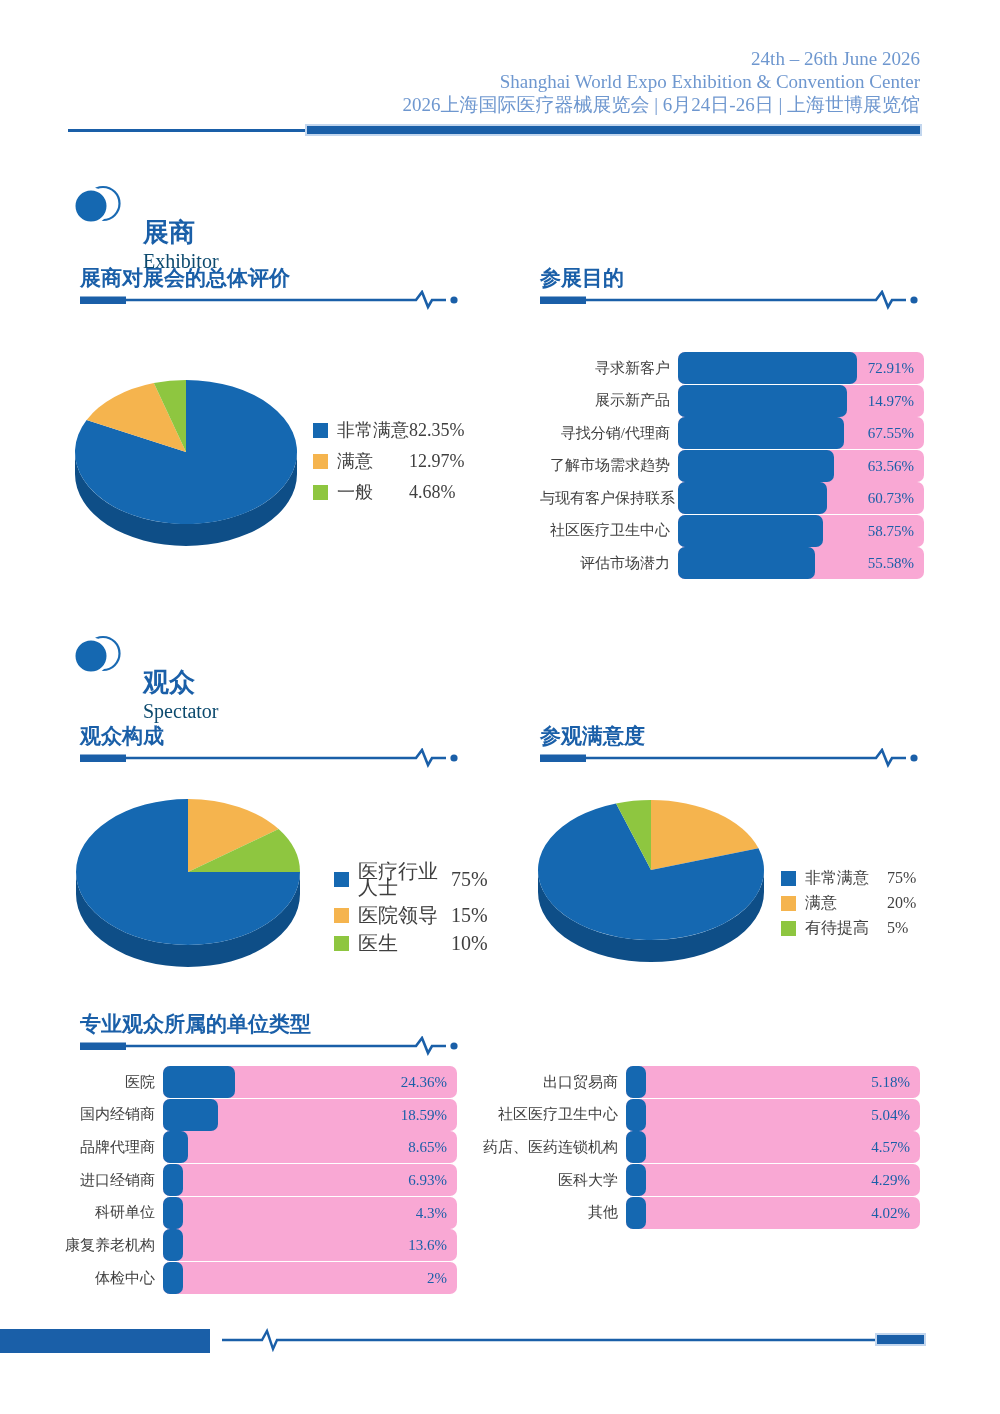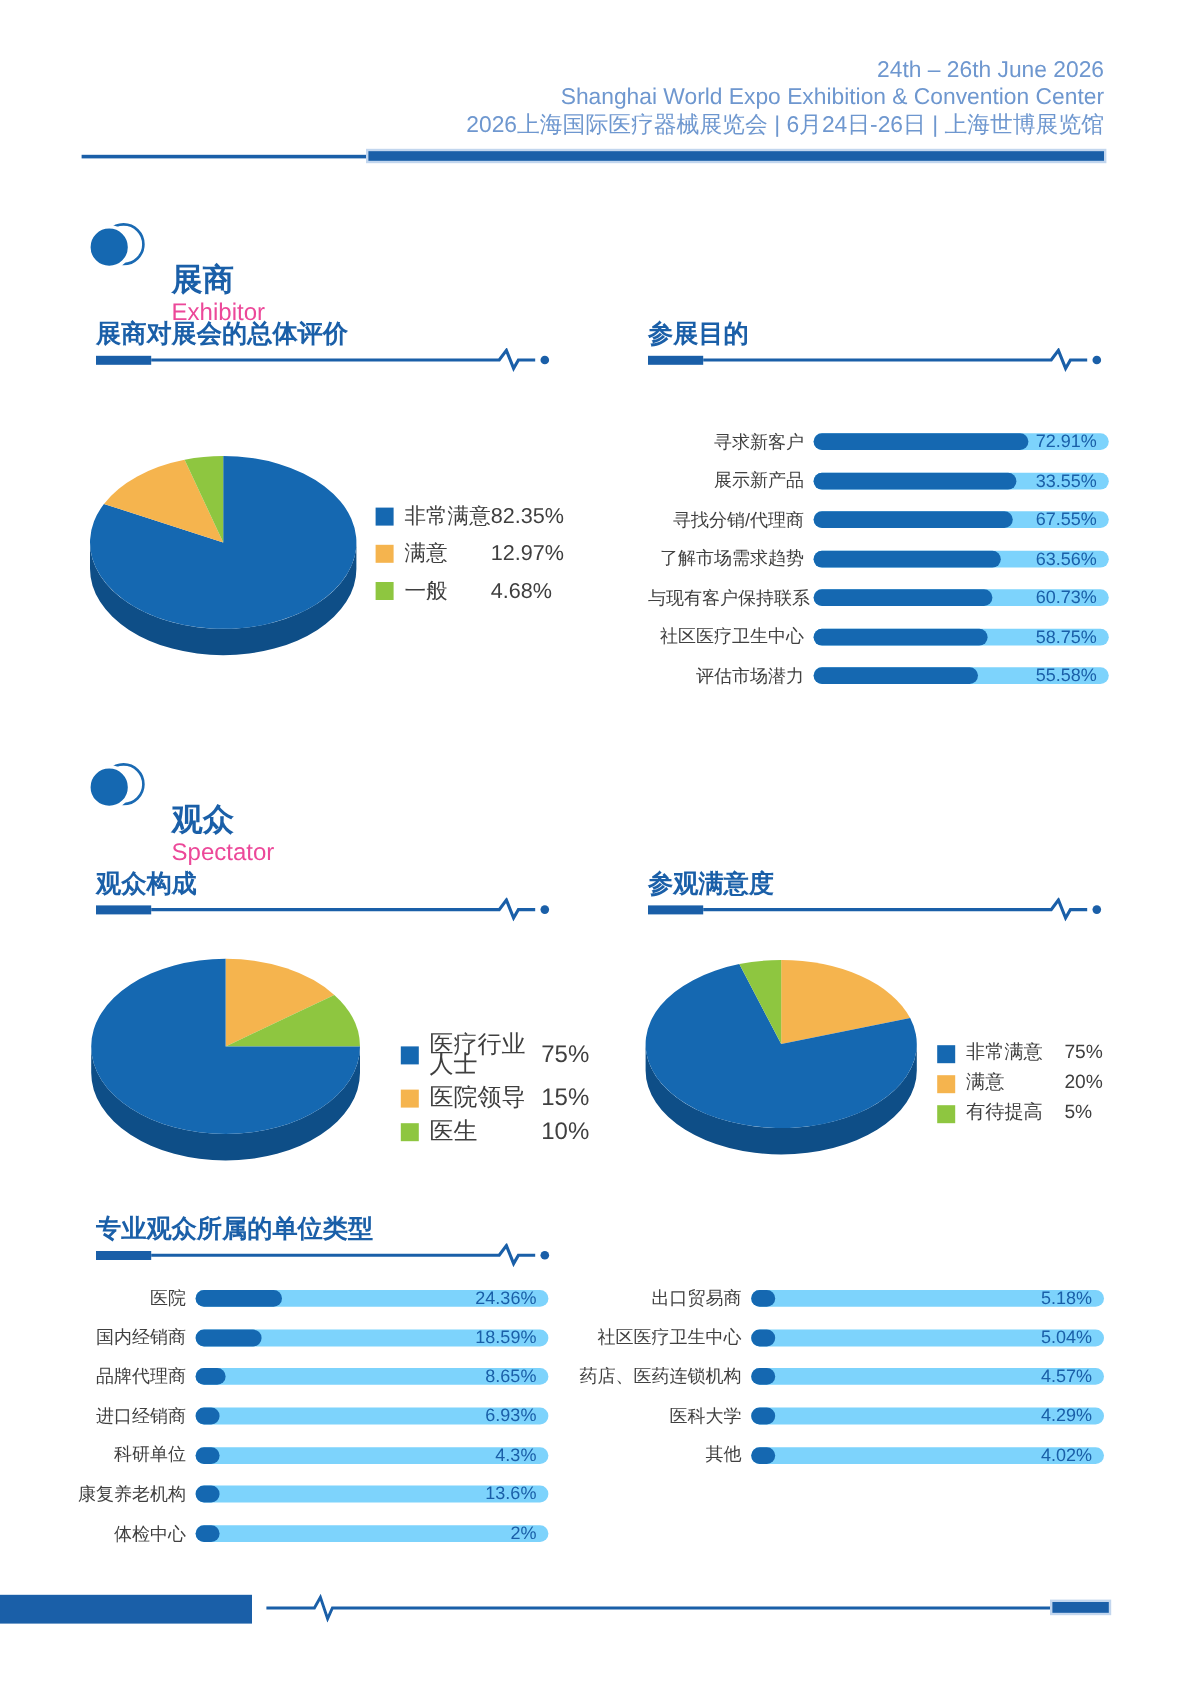--- a/index.html
+++ b/index.html
@@ -1,30 +1,30 @@
 <!DOCTYPE html>
 <html><head>
 <meta charset="utf-8">
 <style>
   html,body{margin:0;padding:0;background:#fff;}
   .page{position:relative;width:1000px;height:1414px;background:#ffffff;overflow:hidden;
-        font-family:Liberation Sans, sans-serif;}
+        font-family:Liberation Serif, serif;}
 
   
   .hdr{position:absolute;top:47px;right:80px;text-align:right;color:#6E97CF;}
   .hdr div{font-size:19px;line-height:23px;white-space:nowrap;}
   .rule-thin{position:absolute;left:68px;top:129px;width:239px;height:3px;background:#1A5FA8;}
   .rule-thick{position:absolute;left:307px;top:126px;width:613px;height:8px;background:#1A5FA8;
               box-shadow:0 0 0 2px #C2D6EE;}
 
   
   .sec-head{position:absolute;left:72px;display:flex;gap:13px;}
   .sec-head-text{padding-top:0;}
   .sec-zh{font-size:26px;font-weight:bold;color:#1A5FA8;line-height:30px;margin-top:36px;}
-  .sec-en{font-size:20px;color:#ec4899;line-height:26px;}
+  .sec-en{font-size:20px;color:#0c4a6e;line-height:26px;}
 
   
   .sec-title{position:absolute;font-size:21px;font-weight:bold;color:#1A5FA8;white-space:nowrap;}
   .divider{position:absolute;}
 
   
   .pie{position:absolute;}
   .legend{position:absolute;}
   .lg-row{display:flex;align-items:center;}
   .lg-swatch{width:15px;height:15px;flex:none;margin-right:9px;}
@@ -38,21 +38,21 @@
   .legend-3 .lg-label{width:82px;}
 
   
   .bars{position:absolute;}
   .bar-row{display:flex;align-items:center;height:14px;margin-bottom:18.5px;}
   .units .bar-row{margin-bottom:18.7px;}
   .bar-label{color:#404040;font-size:15px;line-height:15px;text-align:right;padding-right:8px;flex:none;white-space:nowrap;}
   .purpose .bar-label{width:130px;}
   .units-left .bar-label{width:95px;}
   .units-right .bar-label{width:148px;}
-  .bar-track{position:relative;height:14px;border-radius:7px;background:#7dd3fc;flex:none;}
+  .bar-track{position:relative;height:32px;border-radius:7px;background:#f9a8d4;flex:none;}
   .purpose .bar-track{width:246px;}
   .units .bar-track{width:294px;}
   .bar-fill{position:absolute;left:0;top:0;bottom:0;border-radius:7px;background:#1568B1;min-width:20px;}
   .bar-val{position:absolute;right:10px;top:50%;transform:translateY(-50%);font-size:15px;color:#1A5FA8;}
 
   
   .footer-bar-left{position:absolute;left:0;top:1329px;width:210px;height:24px;background:#1A5FA8;}
   .footer-line{position:absolute;}
   .footer-bar-right{position:absolute;left:877px;top:1335px;width:47px;height:9px;background:#1A5FA8;
                     box-shadow:0 0 0 2px #C2D6EE;}
@@ -123,21 +123,21 @@
         <span class="bar-label">寻求新客户</span>
         <div class="bar-track">
           <div class="bar-fill" style="width: 72.91%;"></div>
           <span class="bar-val">72.91%</span>
         </div>
       </div>
       <div class="bar-row">
         <span class="bar-label">展示新产品</span>
         <div class="bar-track">
           <div class="bar-fill" style="width: 68.52%;"></div>
-          <span class="bar-val">33.55%</span>
+          <span class="bar-val">14.97%</span>
         </div>
       </div>
       <div class="bar-row">
         <span class="bar-label">寻找分销/代理商</span>
         <div class="bar-track">
           <div class="bar-fill" style="width: 67.55%;"></div>
           <span class="bar-val">67.55%</span>
         </div>
       </div>
       <div class="bar-row">

